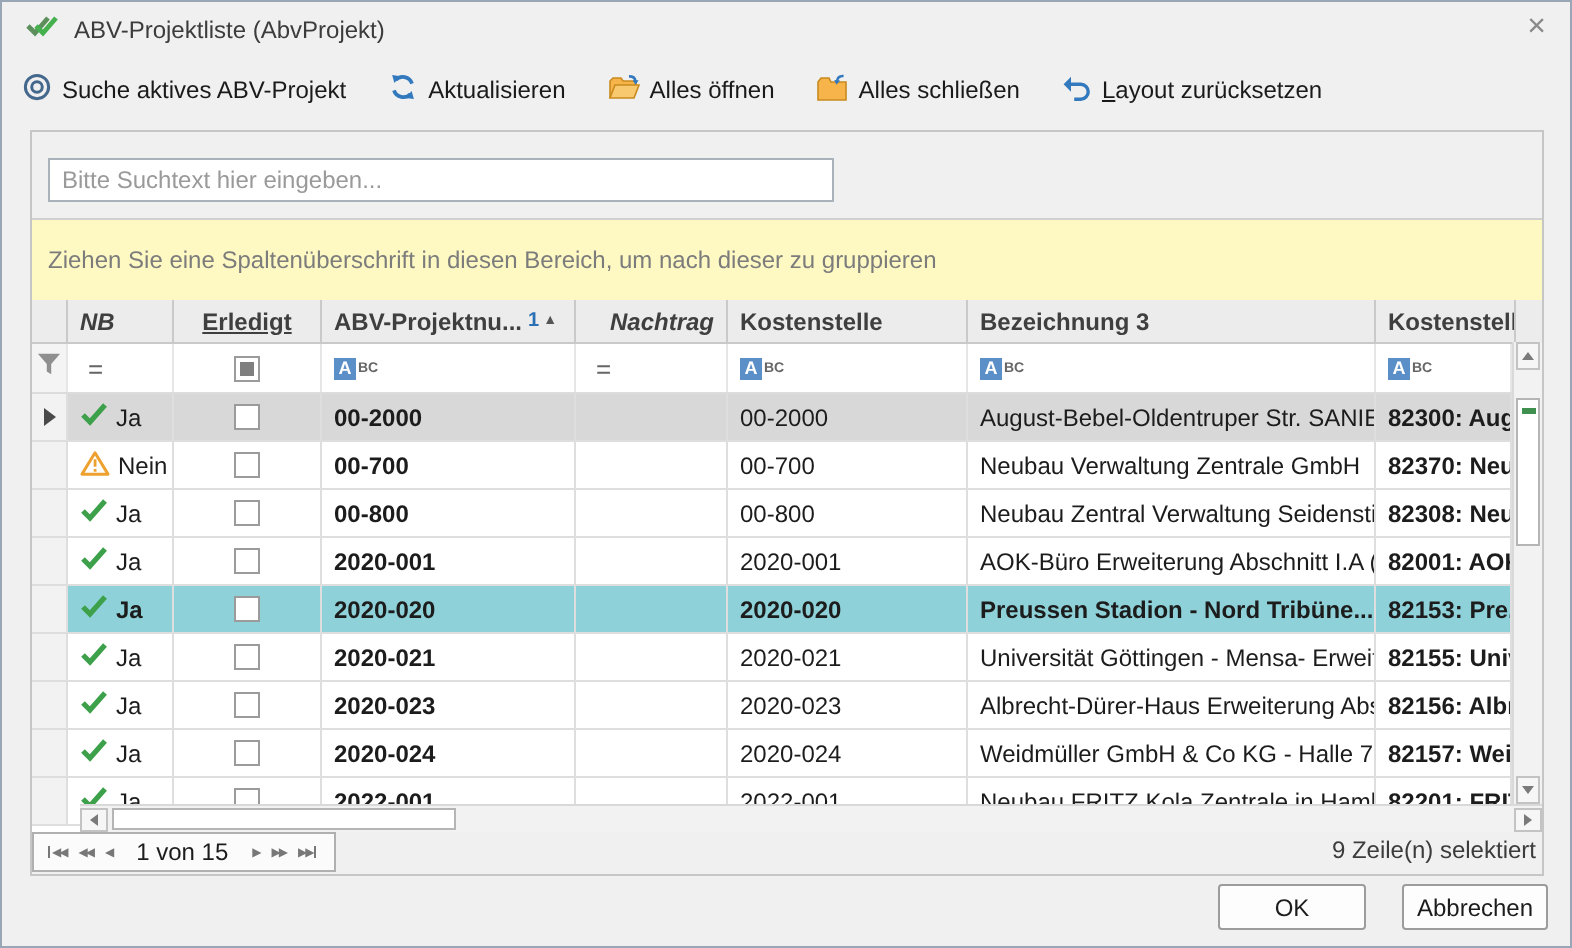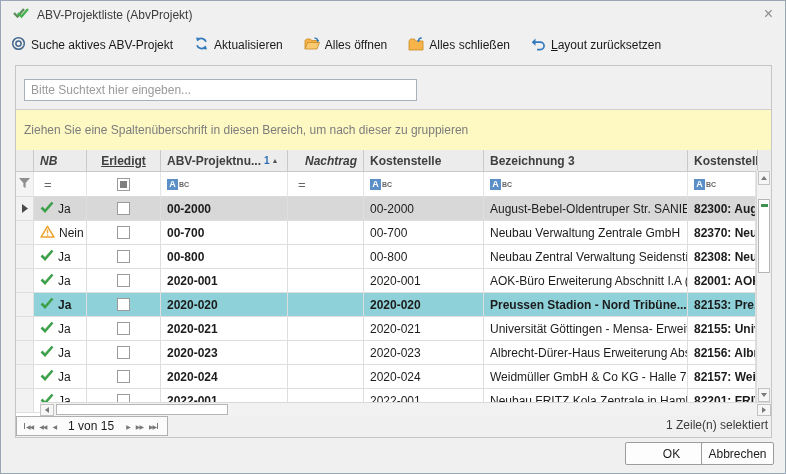--- a/index.html
+++ b/index.html
@@ -65,21 +65,21 @@
   
   .g-footer{position:absolute;left:0;right:0;top:350px;height:21px;}
   .navigator{position:absolute;left:0;top:0;width:152px;height:20px;border:1px solid #b0b0b0;background:#fbfbfb;box-sizing:border-box;display:flex;align-items:center;padding:0 3px;}
   .nav-btn{display:flex;align-items:center;justify-content:center;height:16px;padding:0 3px;color:#777;cursor:default;}
   .nav-btn .tris{font-size:6px;letter-spacing:-1px;color:#777;}
   .nav-btn .bar{display:inline-block;width:1px;height:6px;background:#777;margin:0 1px;}
   .nav-text{font-size:12px;color:#1c1c1c;margin:0 9px;white-space:nowrap;}
   .status{position:absolute;right:3px;top:2px;font-size:12px;color:#3c3c3c;}
   
   .btn{position:absolute;top:441px;height:23px;font-size:12px;color:#1c1c1c;background:#fdfdfd;border:1px solid #9c9c9c;border-radius:2px;box-sizing:border-box;}
-  .btn.ok{left:624px;width:93px;}
+  .btn.ok{left:608px;width:74px;}
   .btn.cancel{left:700px;width:73px;}
 </style>
 </head>
 <body>
 
 <div class="dialog">
 
   <div class="titlebar">
     <span><svg width="16" height="14" viewBox="0 0 16 14">
           <path d="M1 7 L4.5 10.5 L11 3" stroke="#5c8f5c" stroke-width="2.4" fill="none"></path>
@@ -502,19 +502,19 @@
             <span class="tris">▶</span>
           </div>
           <div class="nav-btn">
             <span class="tris">▶▶</span>
           </div>
           <div class="nav-btn">
             <span class="tris">▶▶</span>
             <i class="bar"></i>
           </div>
         </div>
-      <span class="status">1 Zeile(n) selektiert</span>
+      <span class="status">9 Zeile(n) selektiert</span>
     </div>
   </div>
 
   <button class="btn ok">OK</button>
   <button class="btn cancel">Abbrechen</button>
 </div>
 
 </body></html>

